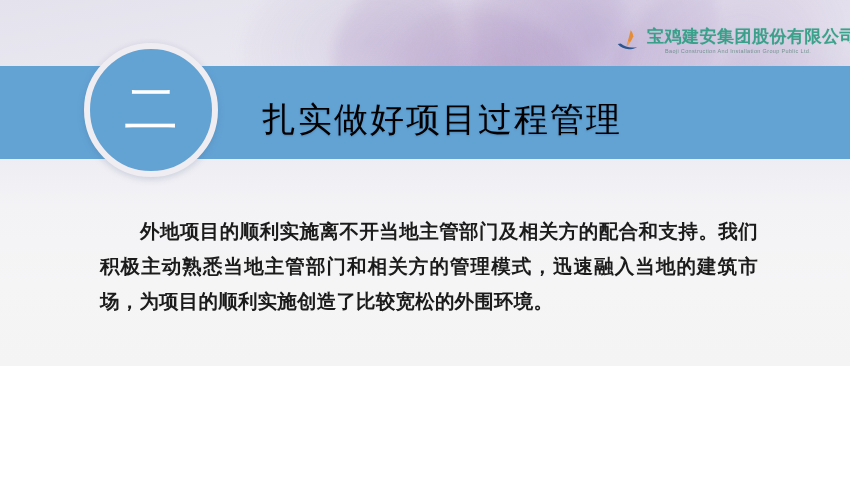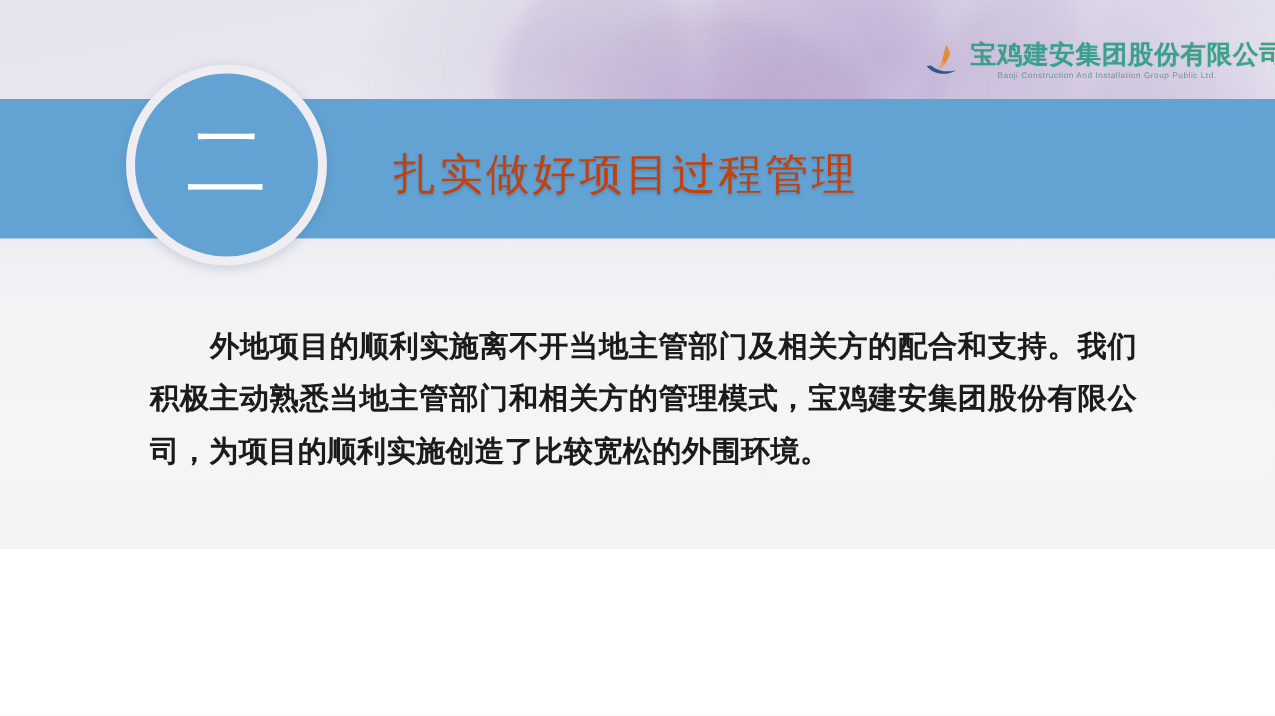--- a/index.html
+++ b/index.html
@@ -95,22 +95,22 @@
     left: 0;
     top: 66px;
     width: 850px;
     height: 93px;
     background: #63a3d4;
   }
   .title-text {
     position: absolute;
     left: 262px;
     top: 97px;
-    font-size: 29px;
-    color: #c2410c;
+    font-size: 34px;
+    color: #000000;
     letter-spacing: 2px;
     white-space: nowrap;
     text-shadow: 0 1px 2px rgba(40,90,140,.35);
     font-family: "Liberation Serif", "DejaVu Serif", serif;
   }
 
   
   .badge {
     position: absolute;
     left: 84px;
@@ -216,21 +216,21 @@
     </div>
   </div>
 
   <div class="title-band"></div>
   <div class="title-text">扎实做好项目过程管理</div>
 
   <div class="badge">
     <span class="badge-num">二</span>
   </div>
 
-  <div class="body-text">外地项目的顺利实施离不开当地主管部门及相关方的配合和支持。我们积极主动熟悉当地主管部门和相关方的管理模式，宝鸡建安集团股份有限公司，为项目的顺利实施创造了比较宽松的外围环境。</div>
+  <div class="body-text">外地项目的顺利实施离不开当地主管部门及相关方的配合和支持。我们积极主动熟悉当地主管部门和相关方的管理模式，迅速融入当地的建筑市场，为项目的顺利实施创造了比较宽松的外围环境。</div>
 
   <div class="footer-logo">
     <svg class="fl-mark" viewBox="0 0 60 54">
       <path d="M35 1 C31 16 27 29 25 40 C32 34 38 25 41 16 C40 9 38 4 35 1 Z" fill="#e8882a"></path>
       <path d="M31 25 C28 31 26 36 25 40 C28 38 31 34 33 30 Z" fill="#f2a957"></path>
       <path d="M3 33 C13 48 35 52 52 40 C41 45 22 44 10 32 Z" fill="#1f4e87"></path>
     </svg>
     <div class="fl-text">
       <div class="fl-cn">宝鸡建安集团</div>
       <div class="fl-en">Baoji Construction and Installation Group Ltd.</div>

